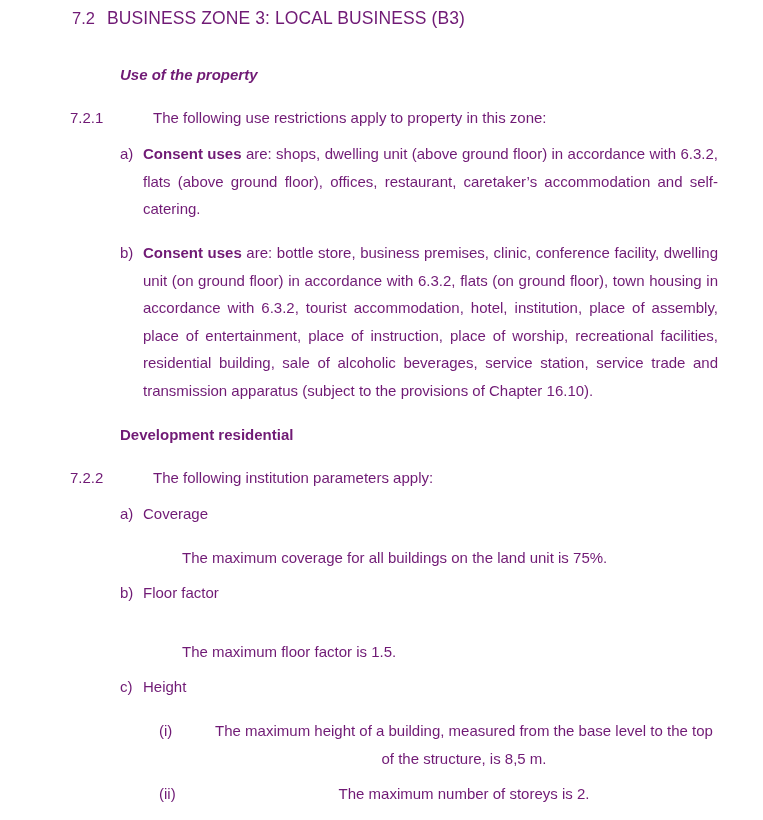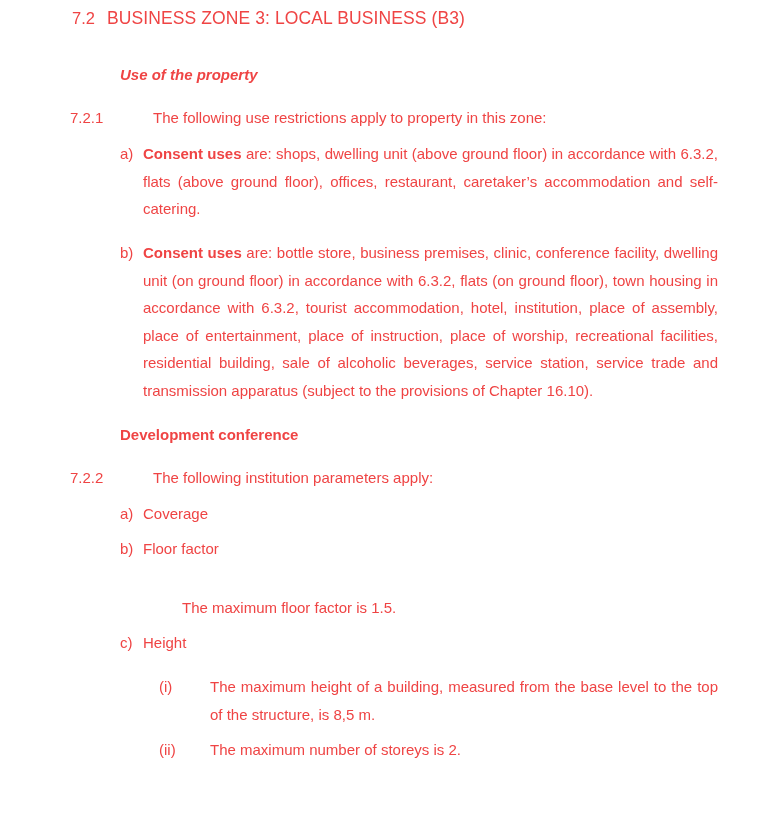--- a/index.html
+++ b/index.html
@@ -11,21 +11,21 @@
     position: relative;
     box-sizing: border-box;
     width: 763px;
     height: 820px;
     overflow: hidden;
     background: #ffffff;
     padding-top: 5px;
     font-family: "Liberation Sans", sans-serif;
     font-size: 15px;
     line-height: 27.5px;
-    color: #ef4444;
+    color: #701a75;
   }
 
   
   .title-row {
     display: flex;
     align-items: baseline;
     margin-left: 72px;
     margin-right: 45px;
   }
   .title-num {
@@ -76,20 +76,21 @@
   .detail {
     margin-left: 182px;
     margin-right: 45px;
   }
 
   
   .roman-item {
     position: relative;
     margin-left: 210px;
     margin-right: 45px;
+    text-align: center;
   }
   .roman-item .marker {
     position: absolute;
     left: -51px;
     top: 0;
   }
 
   
   .mt-use-head   { margin-top: 28.5px; font-style: italic; }
   .mt-clause1    { margin-top: 15.5px; }
@@ -127,31 +128,32 @@
   <div class="letter-item justified mt-item-a">
     <span class="marker">a)</span>
     <strong>Consent uses</strong><span> are: shops, dwelling unit (above ground floor) in accordance with 6.3.2, flats (above ground floor), offices, restaurant, caretaker’s accommodation and self-catering.</span>
   </div>
 
   <div class="letter-item justified mt-item-b">
     <span class="marker">b)</span>
     <strong>Consent uses</strong><span> are: bottle store, business premises, clinic, conference facility, dwelling unit (on ground floor) in accordance with 6.3.2, flats (on ground floor), town housing in accordance with 6.3.2, tourist accommodation, hotel, institution, place of assembly, place of entertainment, place of instruction, place of worship, recreational facilities, residential building, sale of alcoholic beverages, service station, service trade and transmission apparatus (subject to the provisions of Chapter 16.10).</span>
   </div>
 
-  <div class="subhead mt-dev-head">Development conference</div>
+  <div class="subhead mt-dev-head">Development residential</div>
 
   <div class="clause mt-clause2">
     <span class="clause-num">7.2.2</span>
     <span class="clause-text">The following institution parameters apply:</span>
   </div>
 
   <div class="letter-item mt-coverage">
     <span class="marker">a)</span>
     <span>Coverage</span>
   </div>
+  <div class="detail mt-cov-detail">The maximum coverage for all buildings on the land unit is 75%.</div>
 
   <div class="letter-item mt-floor">
     <span class="marker">b)</span>
     <span>Floor factor</span>
   </div>
   <div class="detail mt-flr-detail">The maximum floor factor is 1.5.</div>
 
   <div class="letter-item mt-height">
     <span class="marker">c)</span>
     <span>Height</span>

